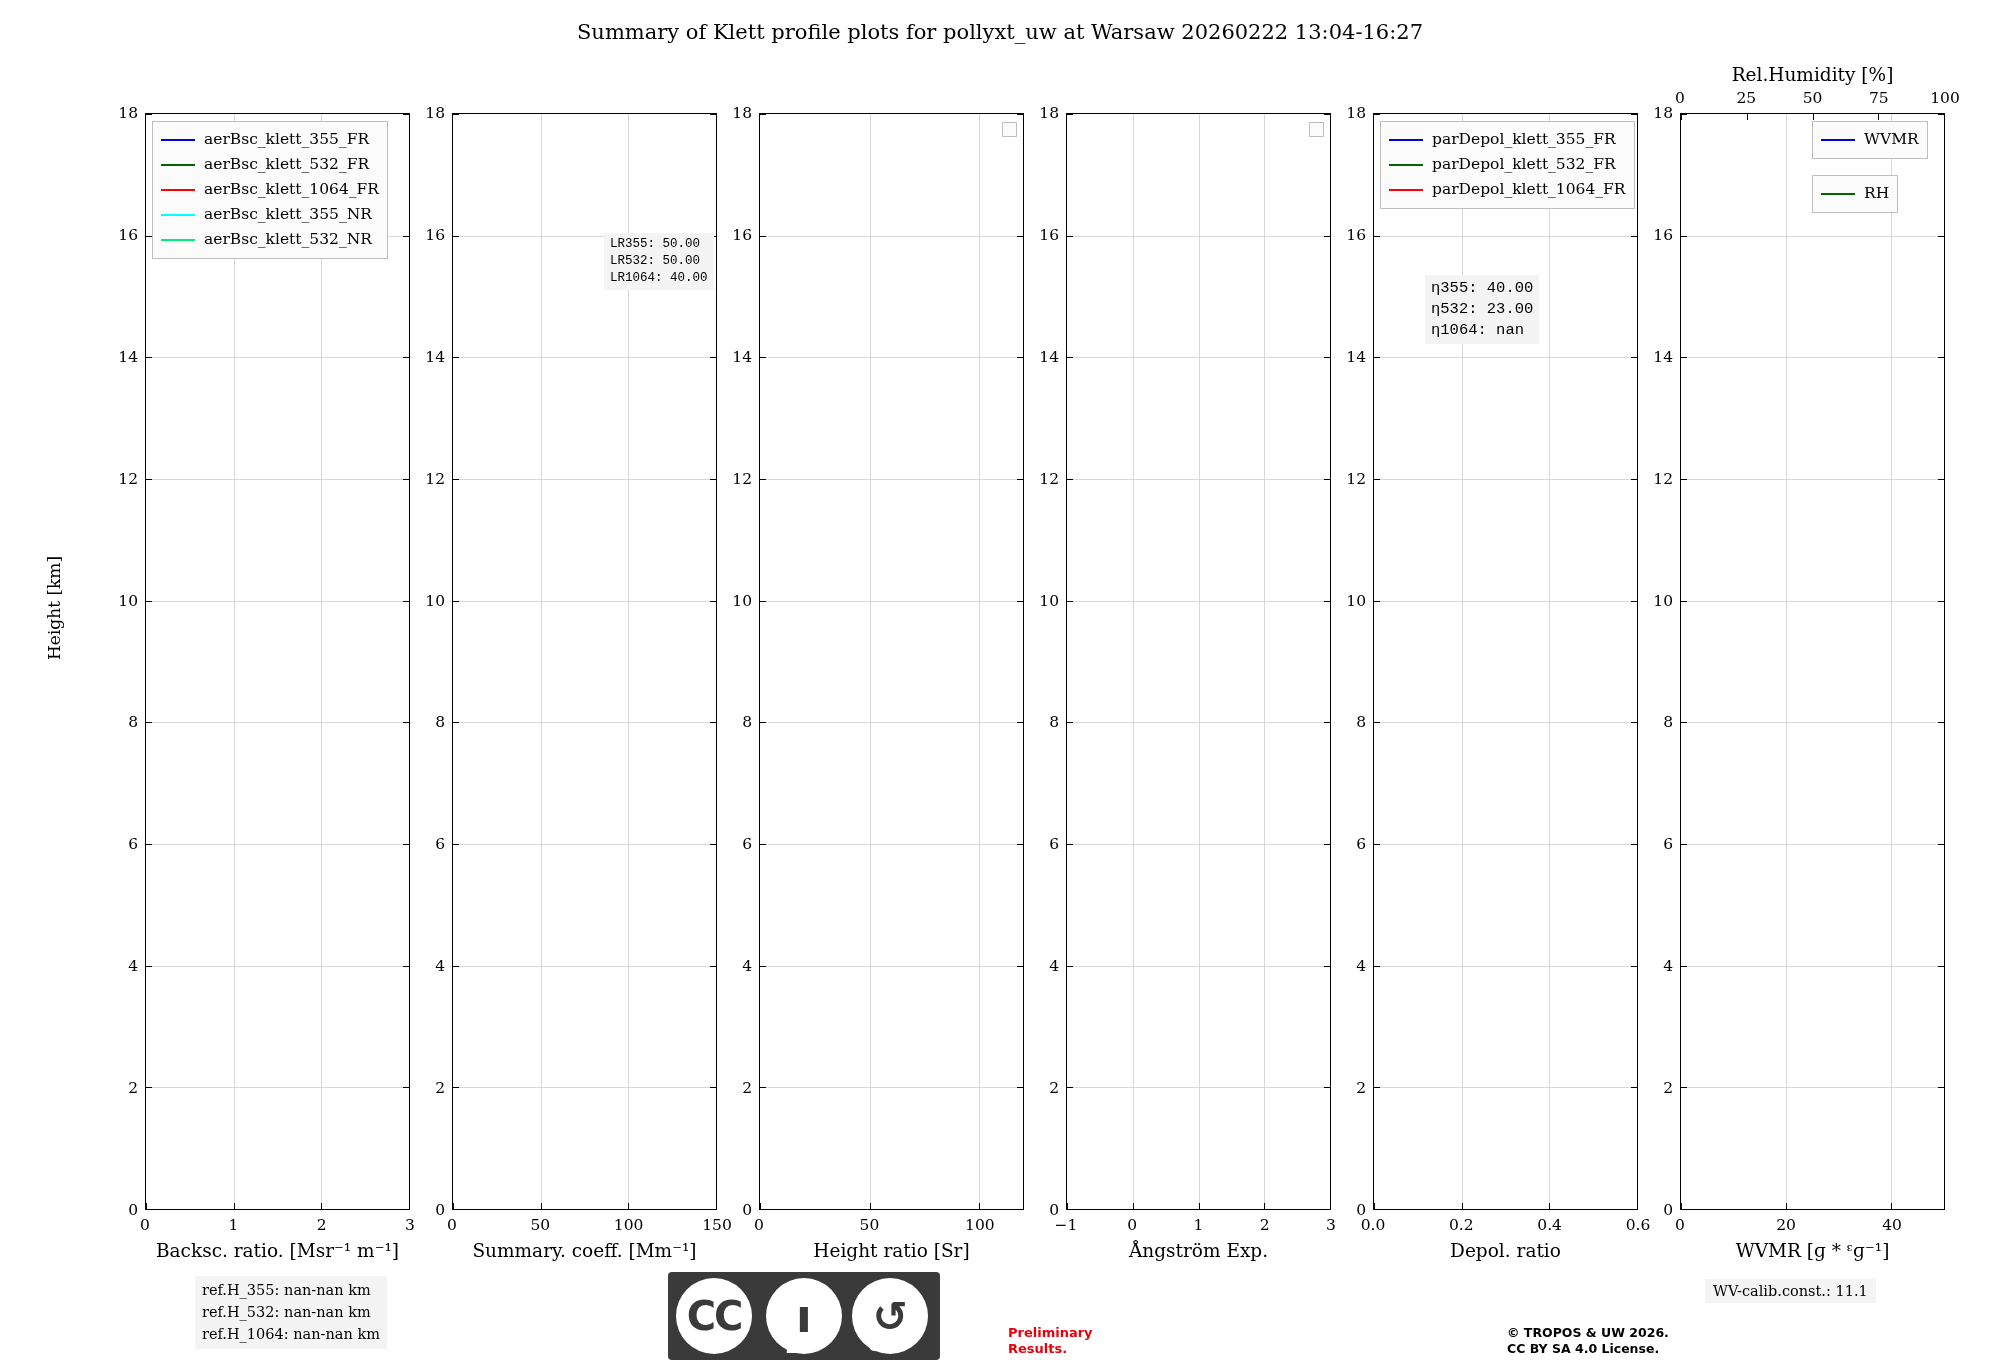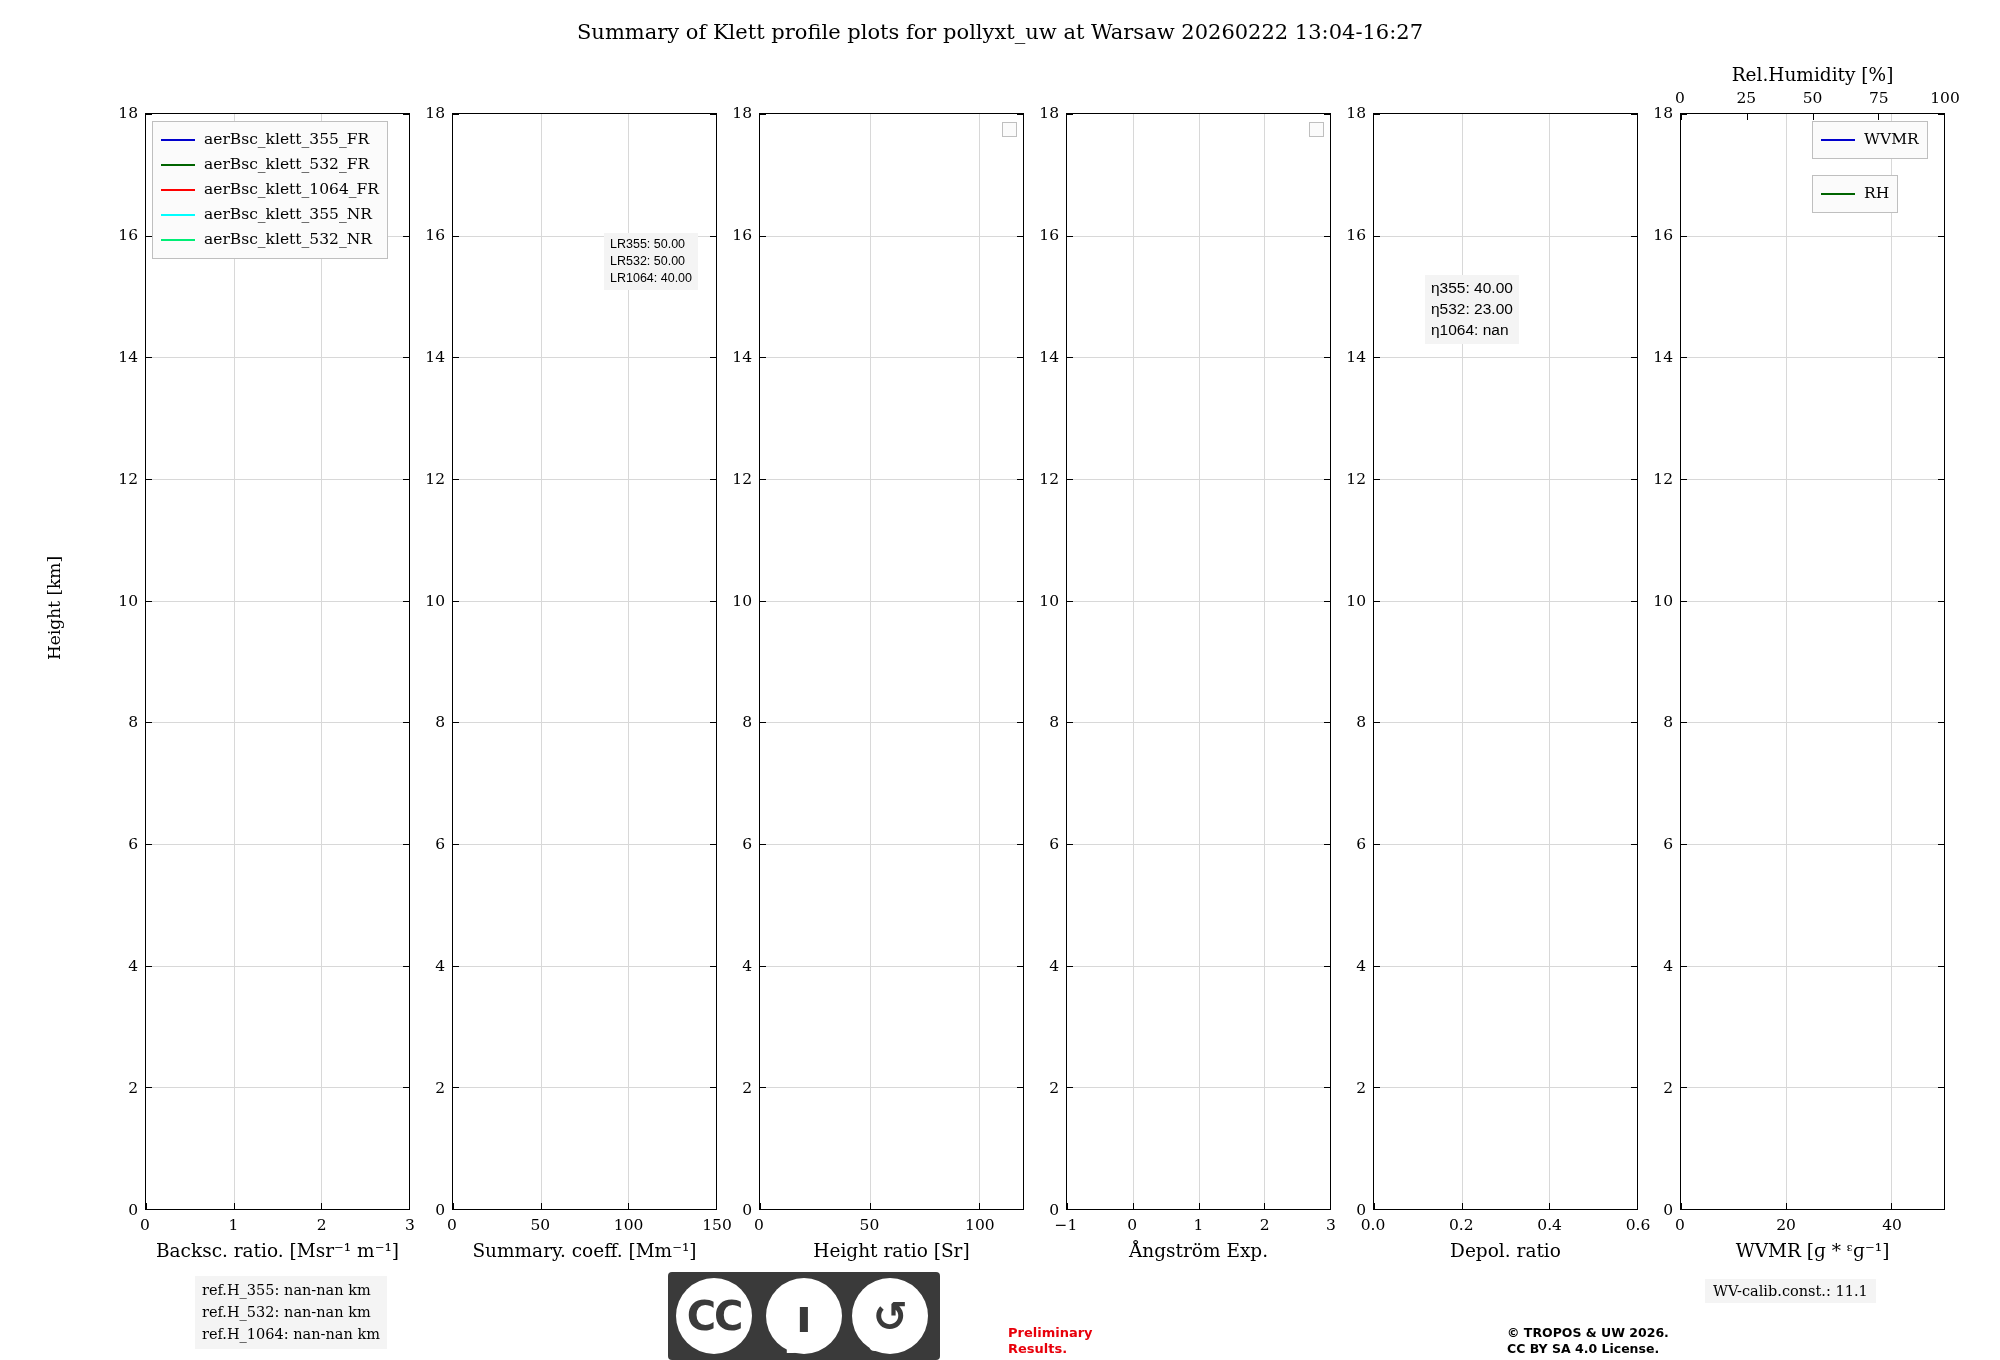--- a/index.html
+++ b/index.html
@@ -149,21 +149,21 @@
     border-top-style: solid;
     margin-right: 9px;
     flex: 0 0 auto;
   }
   .legend-label { font-size: 15.5px; }
 
   .textbox {
     position: absolute;
     background: #f4f4f4;
     padding: 3px 6px;
-    font-family: Liberation Sans, sans-serif;
+    font-family: Liberation Mono, monospace;
     line-height: 1.35;
     white-space: nowrap;
   }
   .tb-small { font-size: 12.5px; }
   .tb-mid { font-size: 15.5px; }
   .refbox {
     position: absolute;
     background: #f4f4f4;
     padding: 4px 7px;
     font-size: 14.5px;
@@ -530,20 +530,34 @@
       <div class="tick-y right" style="top: 11.1111%;"></div>
       <div class="tick-y" style="top: 0%;"></div>
       <div class="tick-y right" style="top: 0%;"></div>
       <div class="tick-x" style="left: 0%;"></div>
       <div class="grid-v" style="left: 33.3333%;"></div>
       <div class="tick-x" style="left: 33.3333%;"></div>
       <div class="grid-v" style="left: 66.6667%;"></div>
       <div class="tick-x" style="left: 66.6667%;"></div>
       <div class="tick-x" style="left: 100%;"></div>
     </div>
+  <div class="legend" style="left:7px; top:8px;">
+    <div class="legend-row">
+      <span class="legend-swatch" style="border-top-color:#0000cd"></span>
+      <span class="legend-label">parDepol_klett_355_FR</span>
+    </div>
+    <div class="legend-row">
+      <span class="legend-swatch" style="border-top-color:#006400"></span>
+      <span class="legend-label">parDepol_klett_532_FR</span>
+    </div>
+    <div class="legend-row">
+      <span class="legend-swatch" style="border-top-color:#ff0000"></span>
+      <span class="legend-label">parDepol_klett_1064_FR</span>
+    </div>
+  </div>
   <div class="textbox tb-mid" style="left:52px; top:162px;">
     <div>η355:  40.00</div>
     <div>η532:  23.00</div>
     <div>η1064:  nan</div>
   </div>
   <div class="axis-title">Depol. ratio</div>
 <div class="ylabel-txt" style="top: 100%;">0</div>
     <div class="ylabel-txt" style="top: 88.8889%;">2</div>
     <div class="ylabel-txt" style="top: 77.7778%;">4</div>
     <div class="ylabel-txt" style="top: 66.6667%;">6</div>

